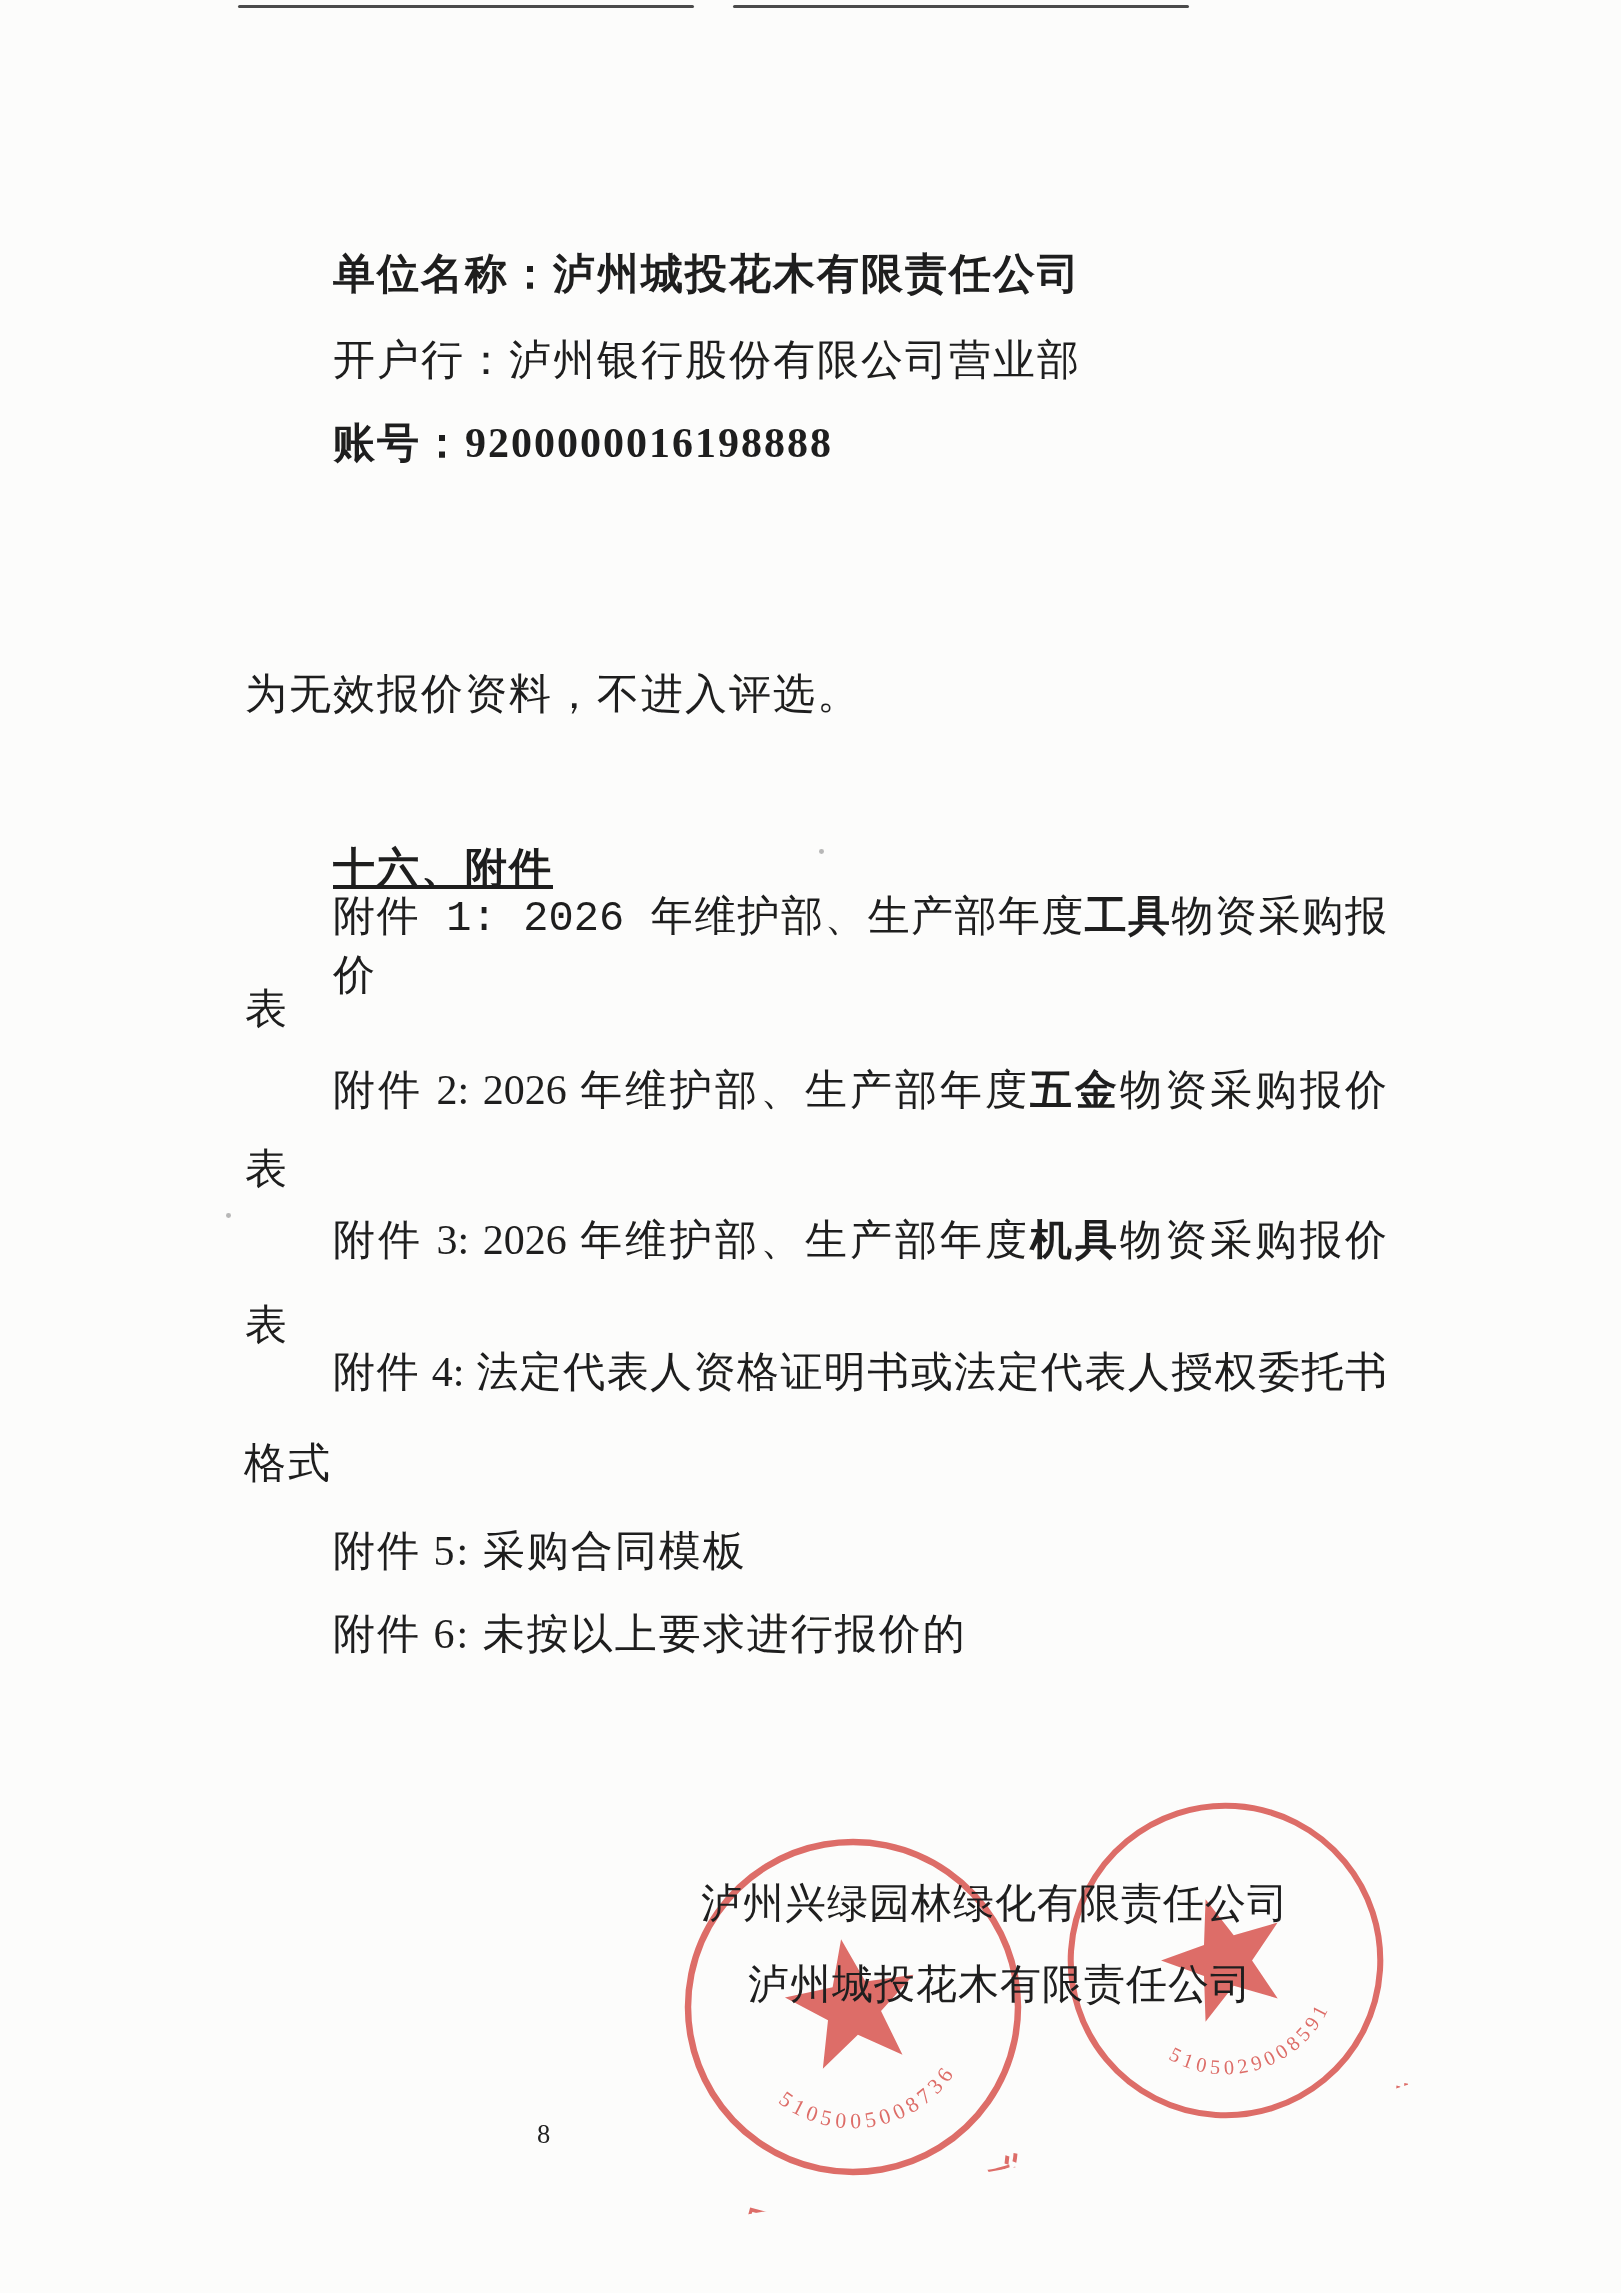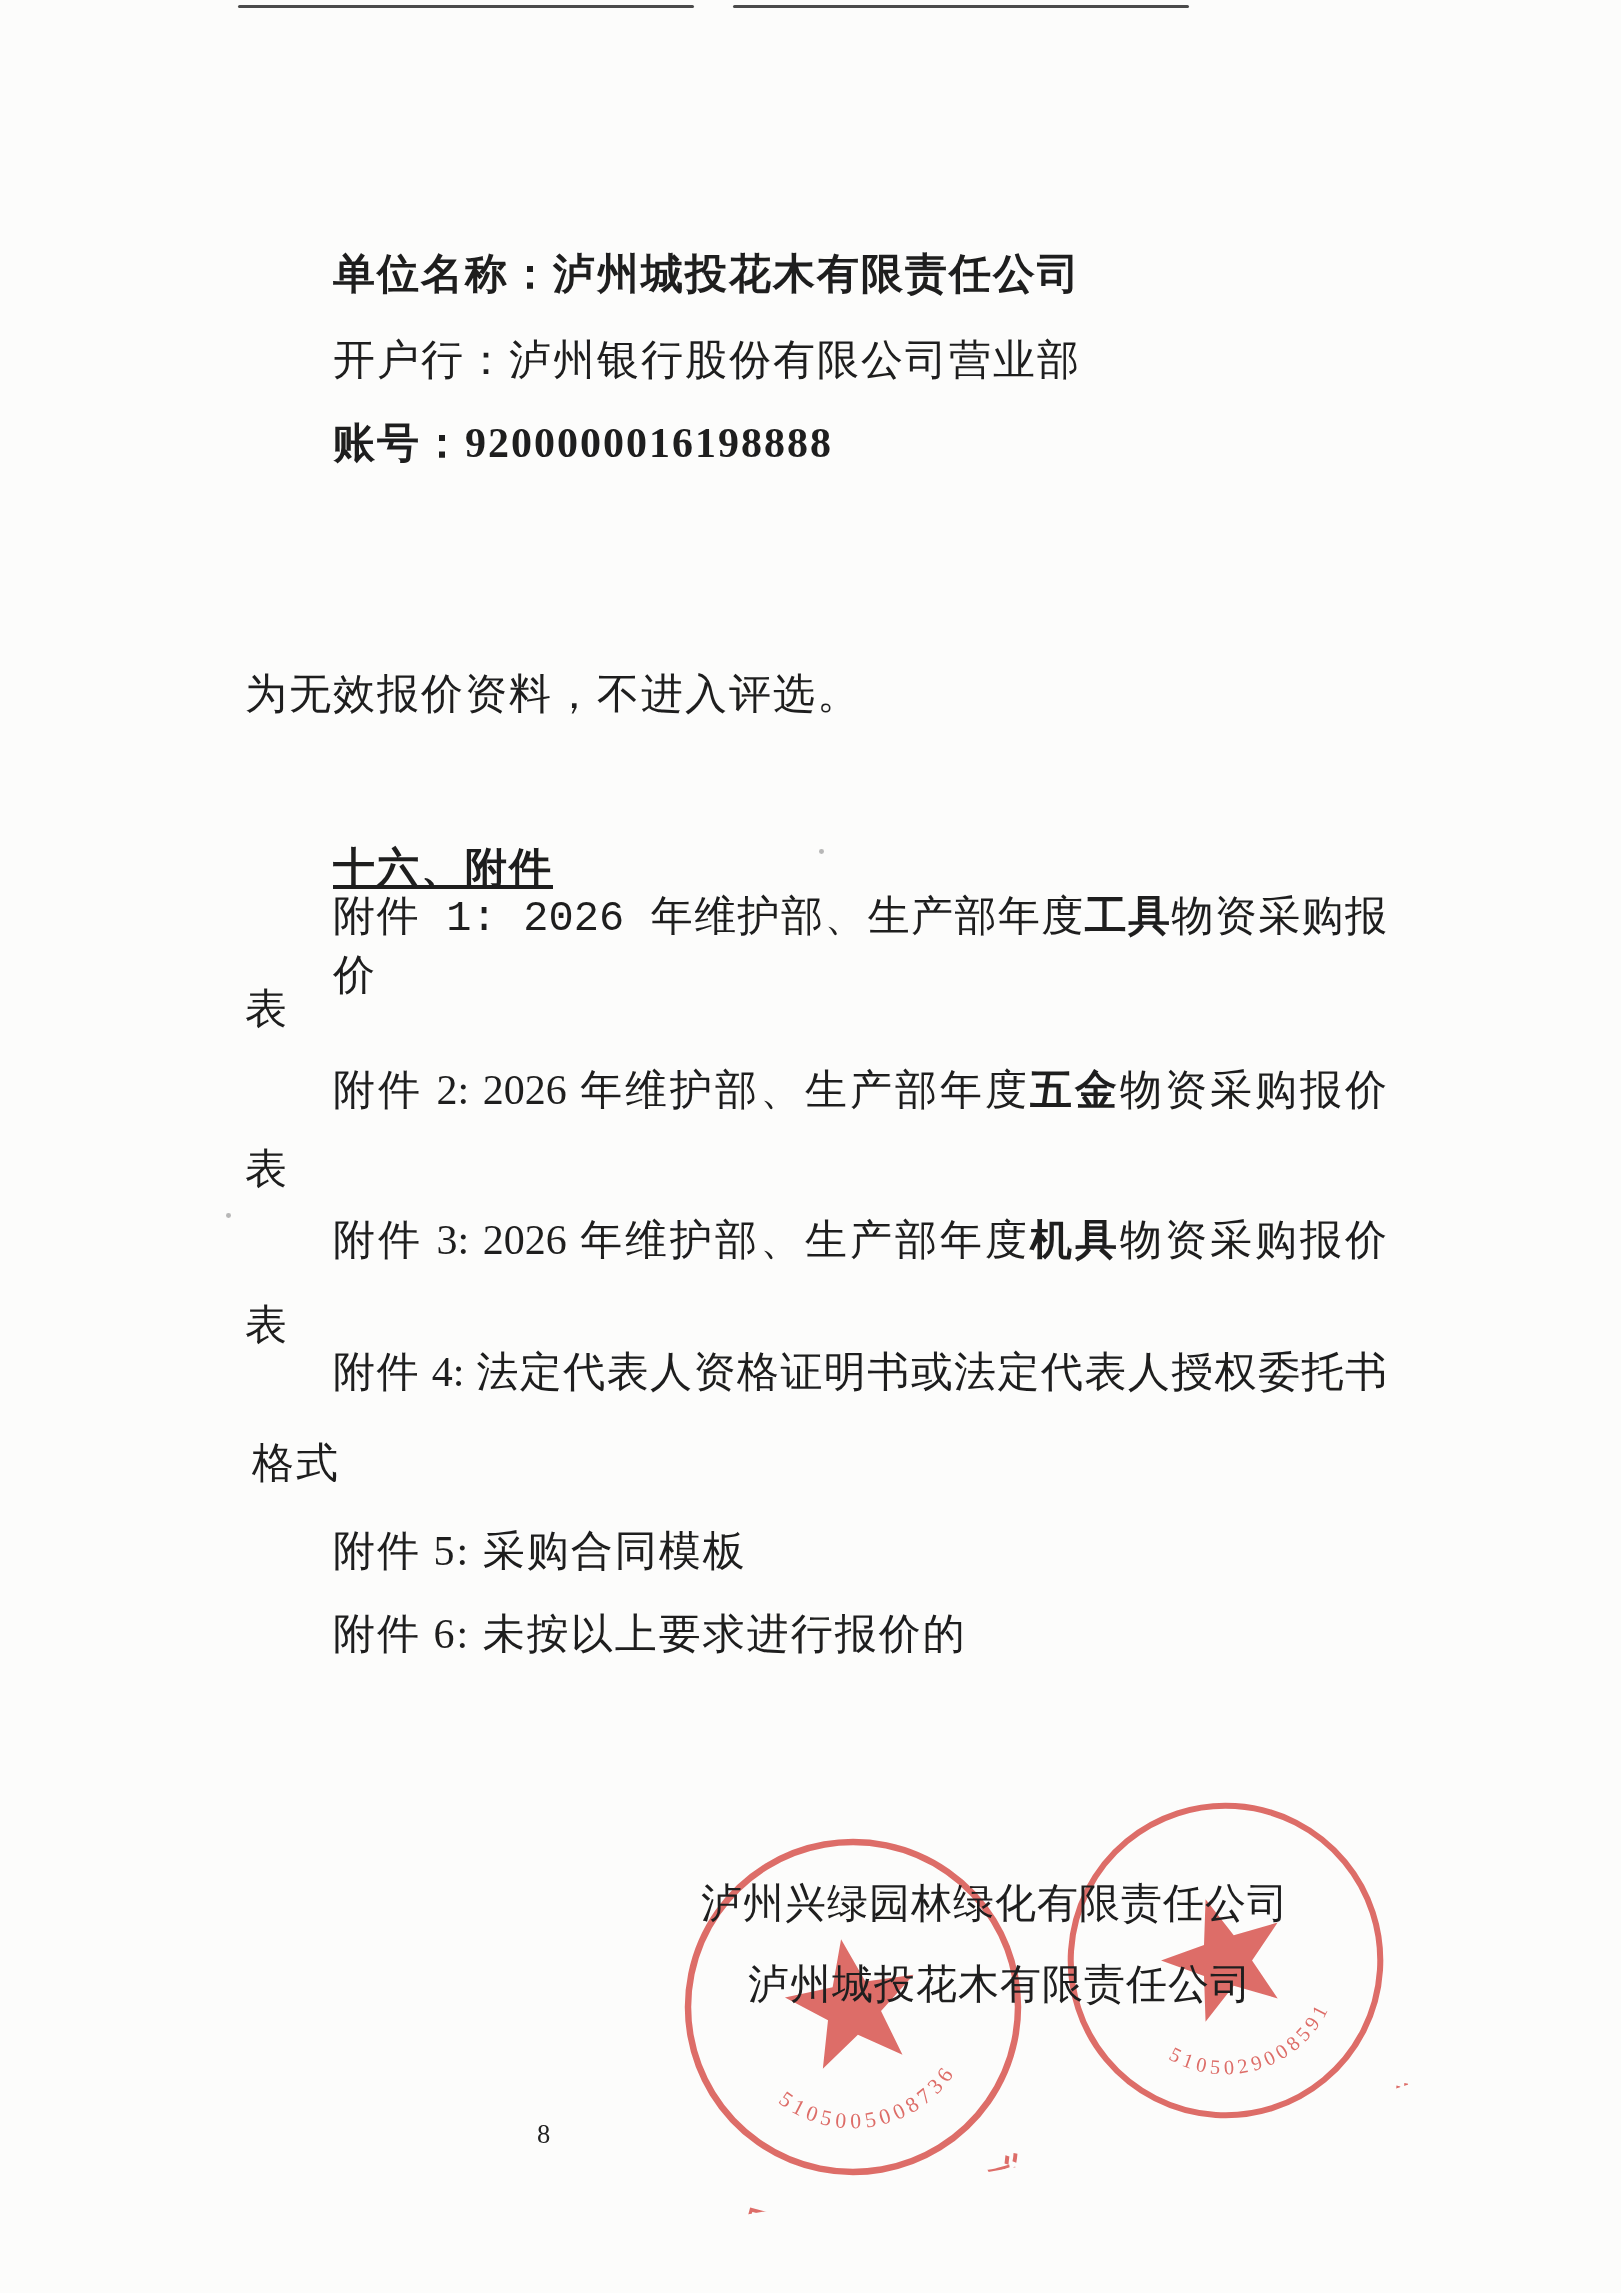--- a/index.html
+++ b/index.html
@@ -63,21 +63,21 @@
   <div class="line just" style="left:333px;top:1211px;">
     <span>附件 3: 2026 年维护部、生产部年度</span><b class="bd">机具</b><span>物资采购报价</span>
   </div>
   <div class="line" style="left:245px;top:1296px;">
     <span>表</span>
   </div>
 
   <div class="line just" style="left:333px;top:1343px;">
     <span>附件 4: 法定代表人资格证明书或法定代表人授权委托书</span>
   </div>
-  <div class="line" style="left:252px;top:1434px;">
+  <div class="line" style="left:244px;top:1434px;">
     <span>格式</span>
   </div>
 
   <div class="line" style="left:333px;top:1522px;">
     <span>附件 5: 采购合同模板</span>
   </div>
 
   <div class="line" style="left:333px;top:1605px;">
     <span>附件 6: 未按以上要求进行报价的</span>
   </div>

